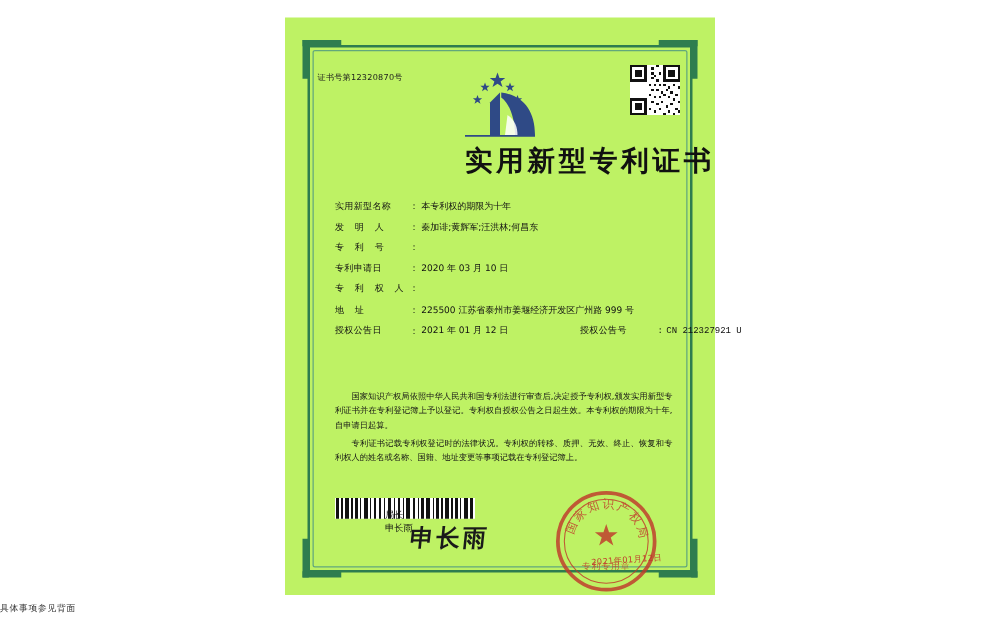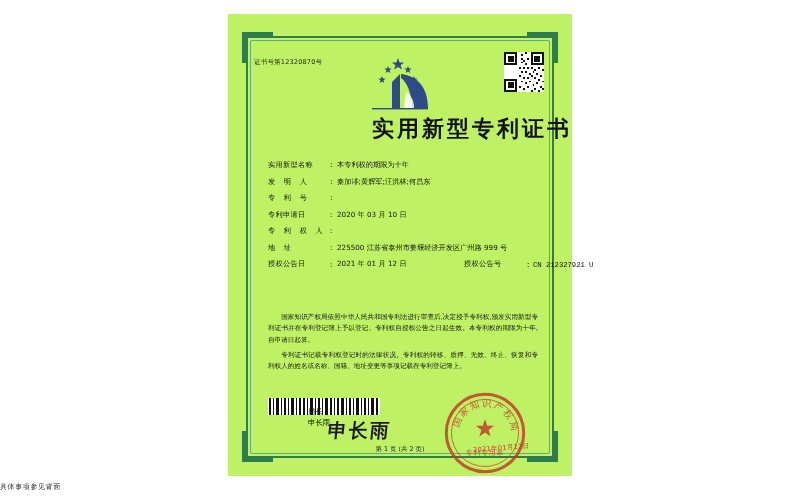--- a/index.html
+++ b/index.html
@@ -428,18 +428,17 @@
           <textPath href="#sealArc" startOffset="6%">国家知识产权局</textPath>
         </text>
         <g fill="#c0392b">
           <polygon points="50,34 52.6,41.6 60.6,41.6 54.2,46.4 56.6,54 50,49.3 43.4,54 45.8,46.4 39.4,41.6 47.4,41.6"></polygon>
         </g>
         <text x="50" y="76" text-anchor="middle" font-size="8" fill="#c0392b" font-family="'DejaVu Serif','Liberation Serif',serif" letter-spacing="1">专利专用章</text>
       </g>
     </svg>
     <div class="seal-date">2021年01月12日</div>
 
-    <div class="sheet-footer">第 1 页 (共 2 页)</div>
   </div>
 
   <div class="outside-caption">具体事项参见背面</div>
 
 </div>
 
 </body></html>

